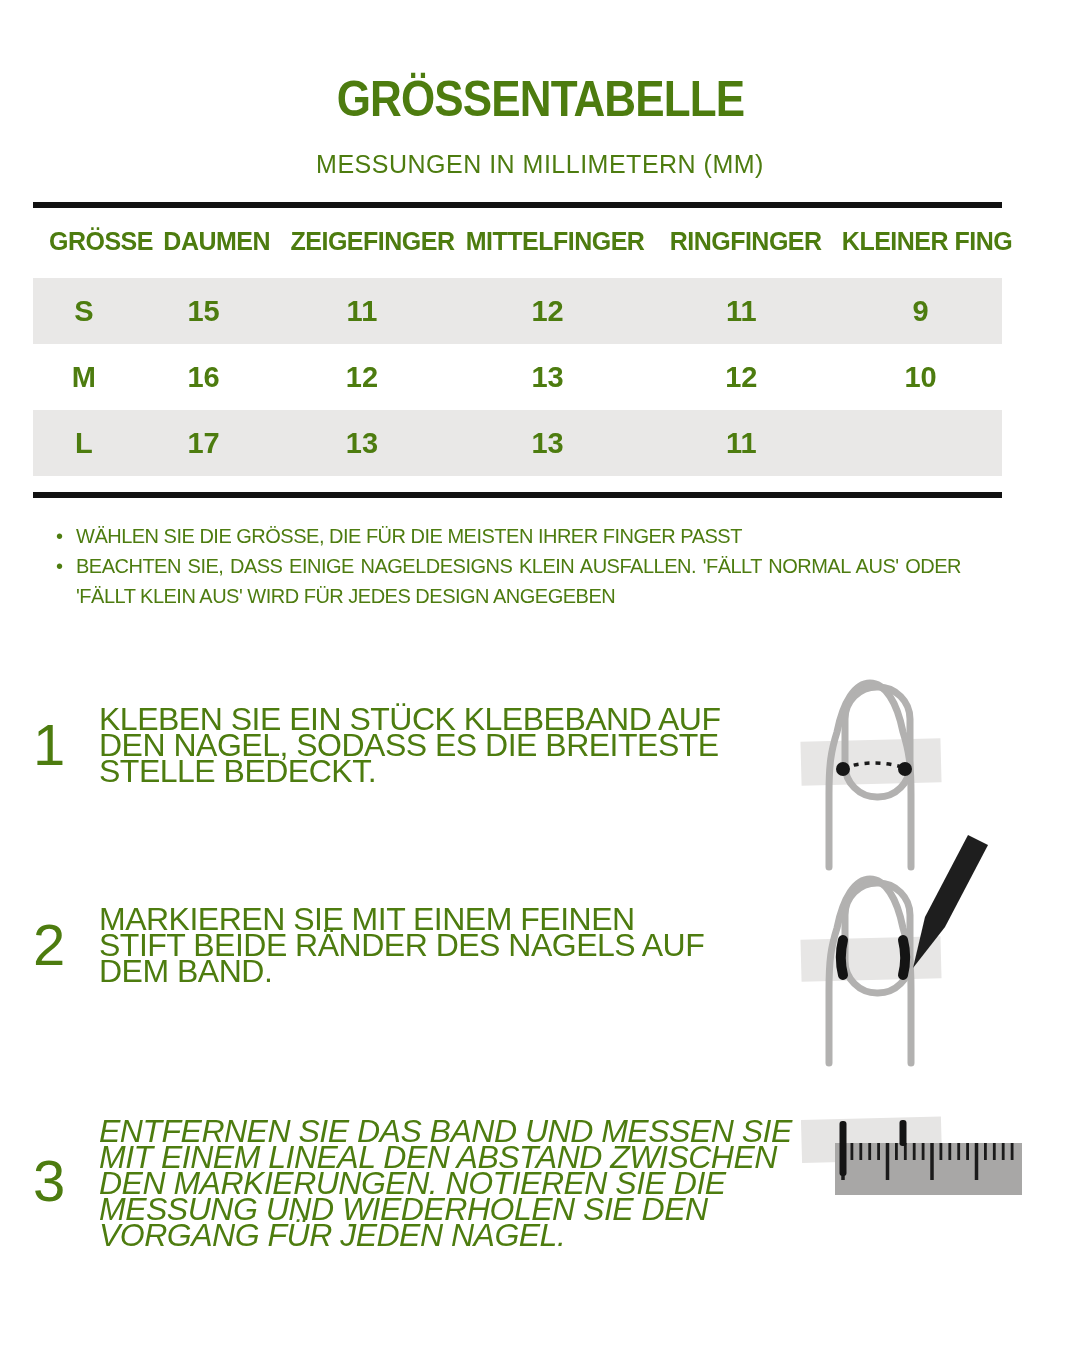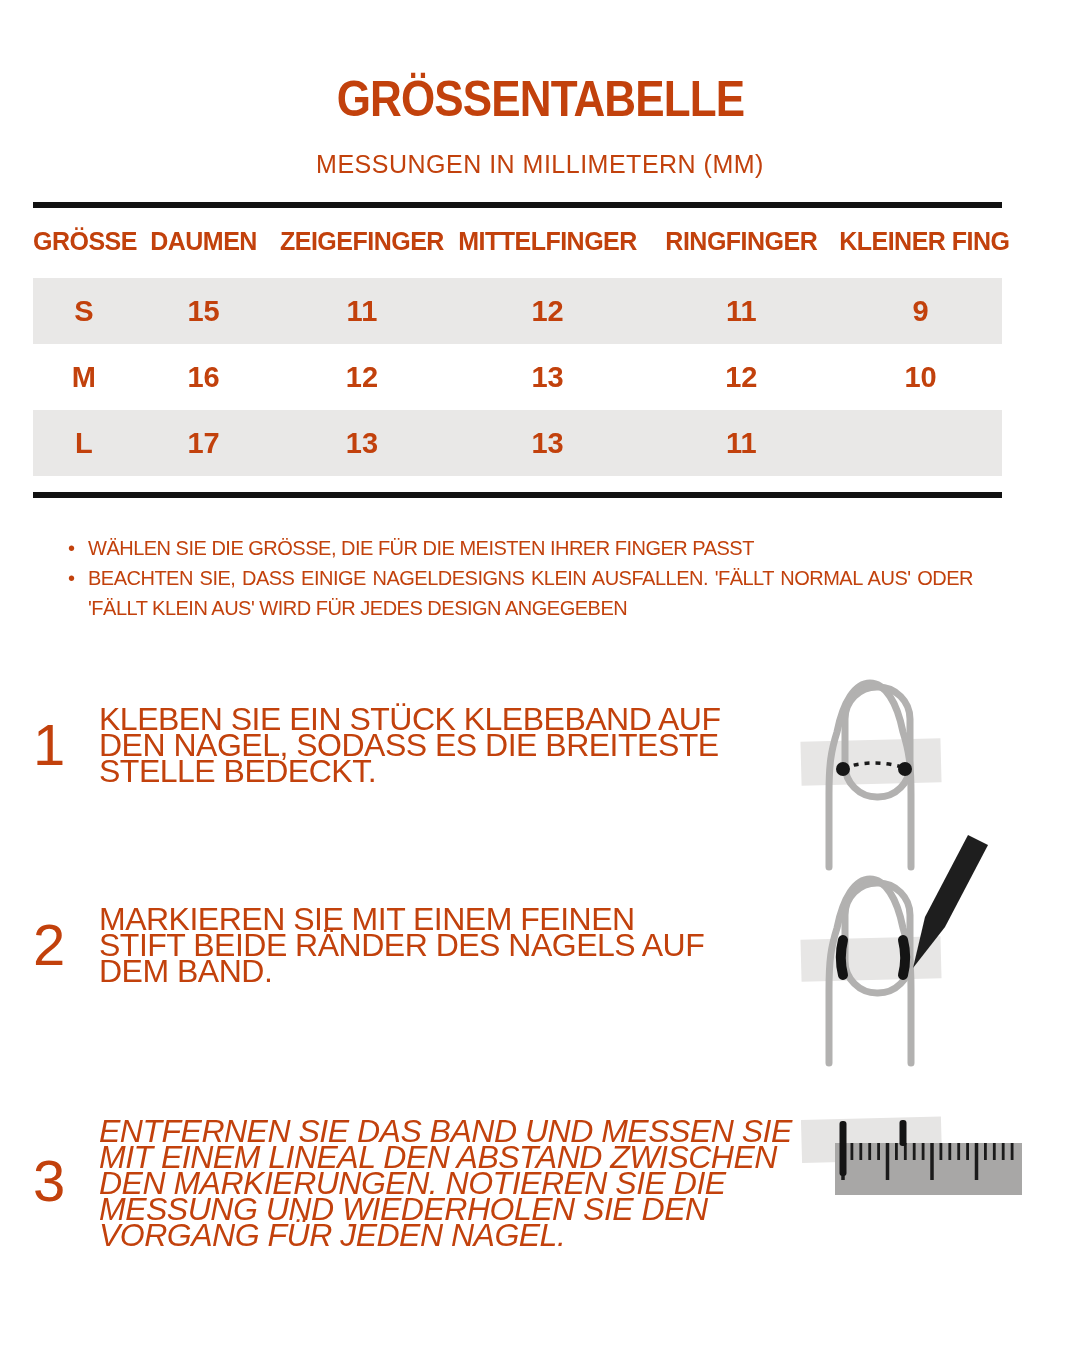--- a/index.html
+++ b/index.html
@@ -1,46 +1,46 @@
 <!DOCTYPE html>
 <html><head>
 <meta charset="utf-8">
 <style>
   html,body{margin:0;padding:0;background:#ffffff;}
   .page{
     position:relative;width:1080px;height:1350px;background:#ffffff;overflow:hidden;
-    font-family:"Liberation Sans","DejaVu Sans",sans-serif;color:#c2410c;
+    font-family:"Liberation Sans","DejaVu Sans",sans-serif;color:#4d7c0f;
   }
   
   .title{
     position:absolute;top:70px;left:0;width:100%;text-align:center;
     font-size:50px;font-weight:bold;letter-spacing:-1px;line-height:58px;
   }
   .title span{display:inline-block;transform:scaleX(0.88);transform-origin:center;}
   .subtitle{
     position:absolute;top:150px;left:0;width:100%;text-align:center;
     font-size:25px;font-weight:normal;letter-spacing:0.5px;
   }
   .divider{position:absolute;left:33px;width:969px;height:6px;background:#111111;}
   .divider-top{top:202px;}
   .divider-bottom{top:492px;}
   
   .size-table{position:absolute;left:33px;top:222px;width:969px;}
   .trow{
     display:grid;grid-template-columns:10.5% 14.2% 18.5% 19.8% 20.2% 16.8%;
     align-items:center;text-align:center;
   }
-  .thead-row{height:38px;font-size:25px;font-weight:bold;letter-spacing:-0.5px;}
+  .thead-row{height:38px;font-size:25px;font-weight:bold;letter-spacing:-0.5px;margin-left:16px;}
   .thead-row .cell{white-space:nowrap;overflow:visible;}
   .tbody{margin-top:18px;}
   .body-row{height:66px;font-size:29px;font-weight:bold;}
   .row-alt{background:#e9e8e7;}
   
   .notes{
-    position:absolute;left:50px;top:517px;width:907px;margin:16px;padding:0;list-style:none;
+    position:absolute;left:50px;top:517px;width:907px;margin:4px;padding:0;list-style:none;
     font-size:20px;line-height:30px;letter-spacing:-0.5px;text-align:justify;
   }
   .notes li{position:relative;padding-left:22px;}
   .notes li::before{content:"\2022";position:absolute;left:2px;top:0;font-size:20px;}
   
   .step{position:absolute;left:33px;display:flex;align-items:flex-start;}
   .step-number{font-size:58px;line-height:1;font-weight:400;width:48px;flex:none;}
   .step-text{
     margin:0 0 0 18px;font-size:32px;line-height:26px;letter-spacing:-0.5px;
   }

